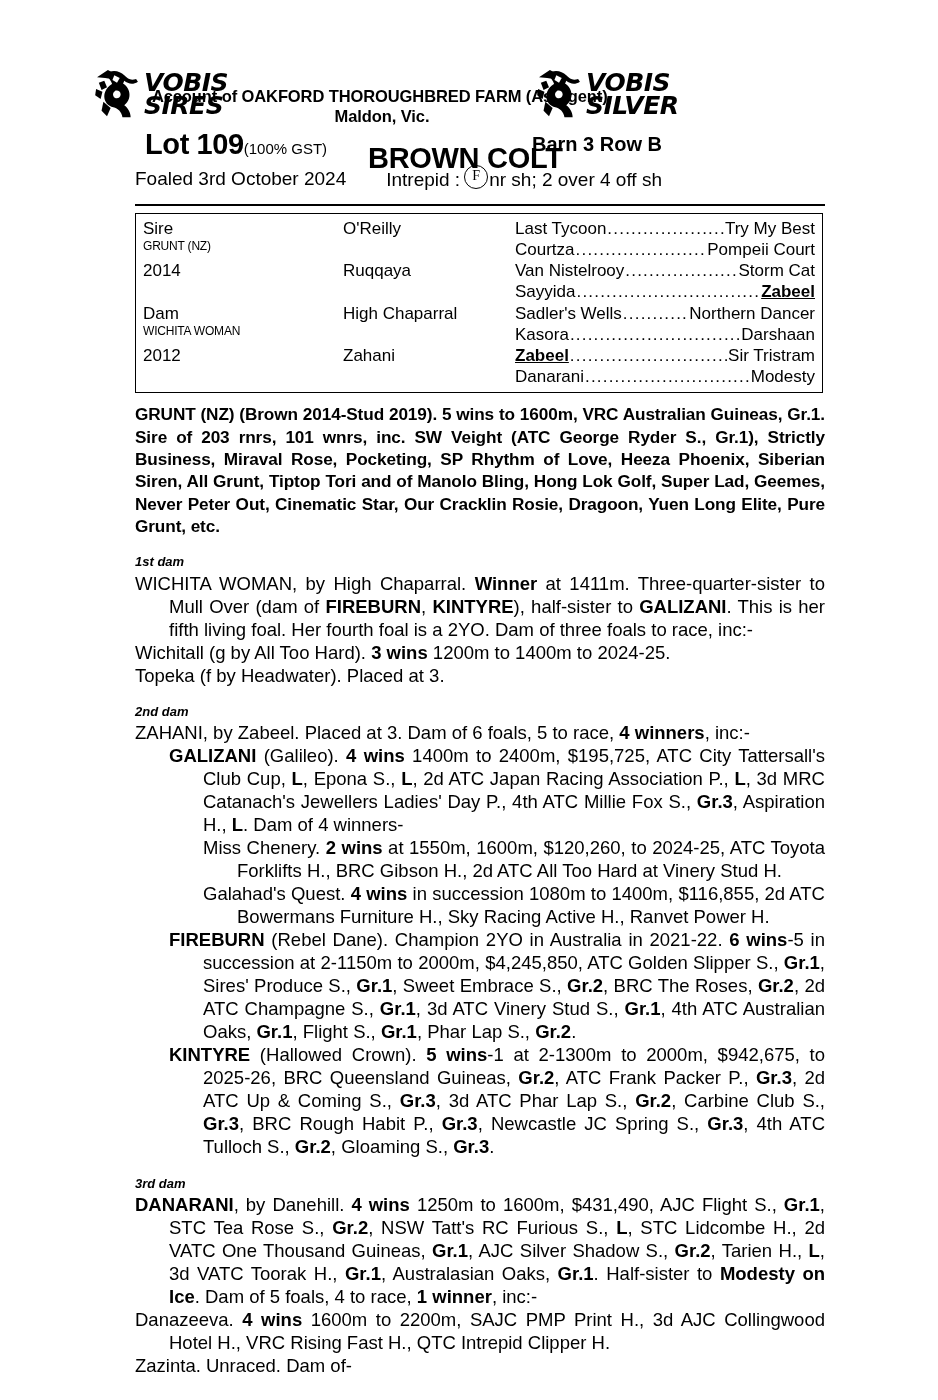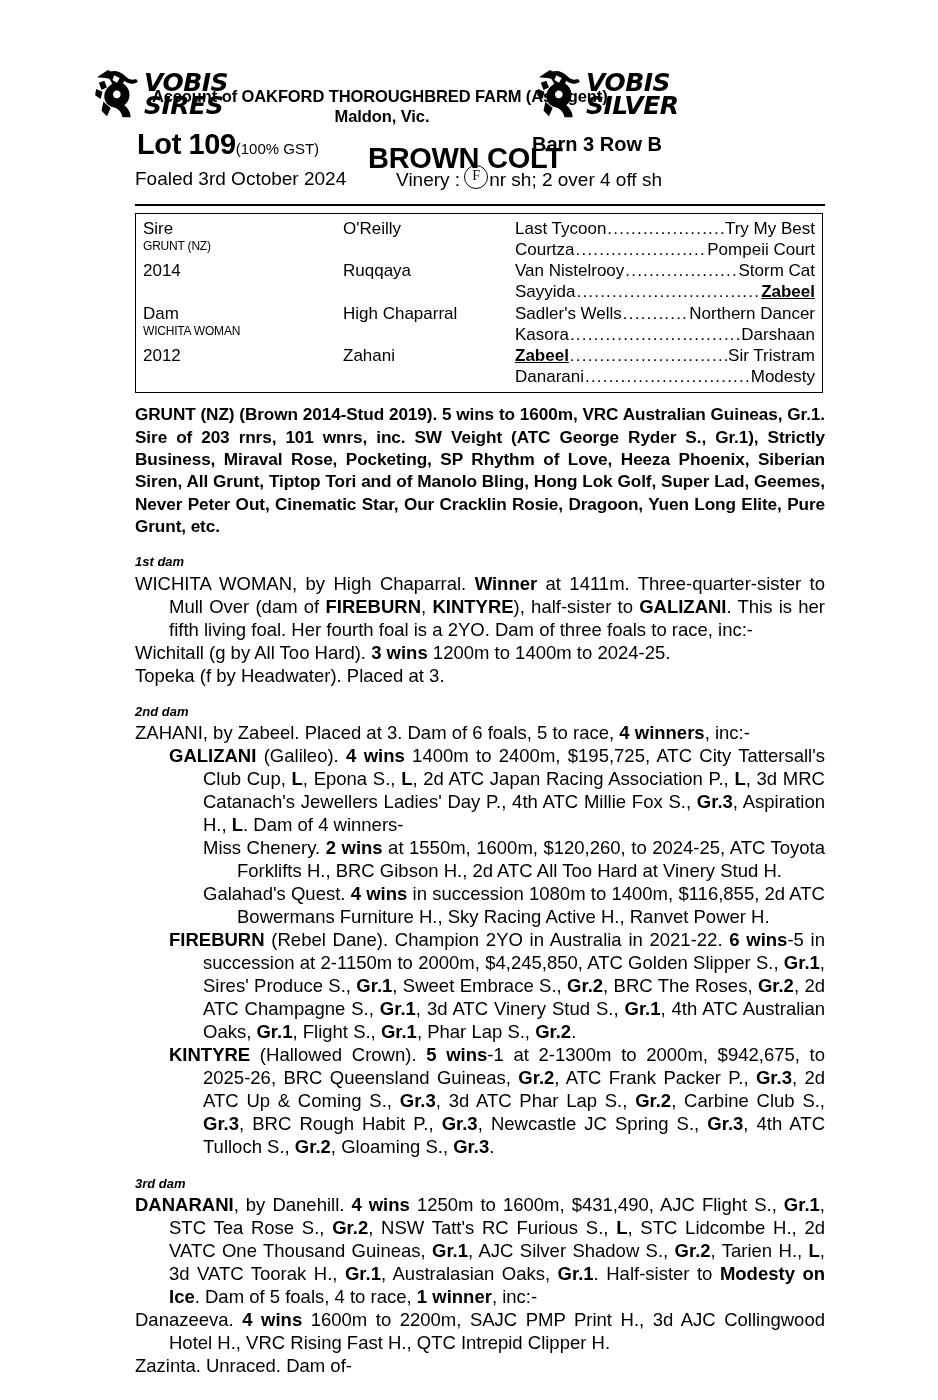--- a/index.html
+++ b/index.html
@@ -75,21 +75,21 @@
   }
 
   
   .lotline {
     position: relative;
     margin: 0 82px 0 82px;
     height: 36px;
   }
   .lot-no {
     position: absolute;
-    left: 47px;
+    left: 55px;
     top: 0;
     font-weight: bold;
     font-size: 29px;
     letter-spacing: -0.4px;
     white-space: nowrap;
   }
   .lot-no .gst {
     font-weight: normal;
     font-size: 15px;
     letter-spacing: 0;
@@ -257,21 +257,21 @@
     <div class="lot-no">
       <span>Lot 109</span><span class="gst">(100% GST)</span>
     </div>
     <div class="colour">BROWN COLT</div>
     <div class="barn">Barn 3 Row B</div>
   </div>
 
   <div class="foalline">
     <div class="foaled">Foaled 3rd October 2024</div>
     <div class="branded">
-      <span>Vinery :</span>
+      <span>Intrepid :</span>
       <span class="brand-mark">F</span>
       <span>nr sh; 2 over 4 off sh</span>
     </div>
   </div>
 
   <div class="rule"></div>
 
   <div class="ped" id="ped-table">
       <div class="ped-row">
         <div class="ped-c1">Sire</div>

